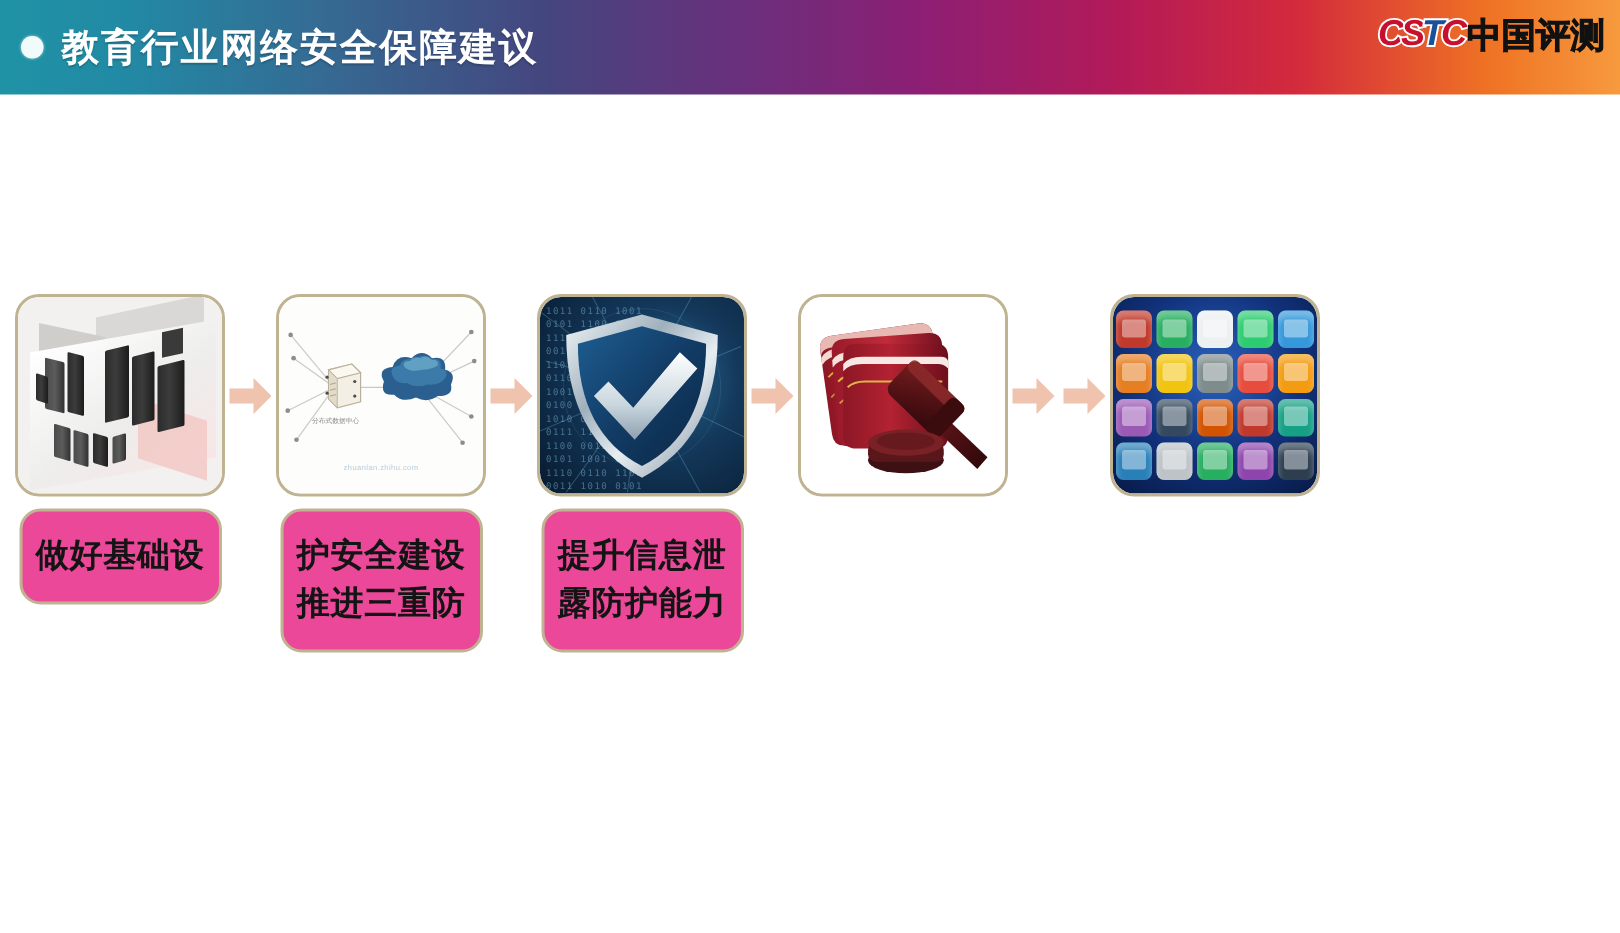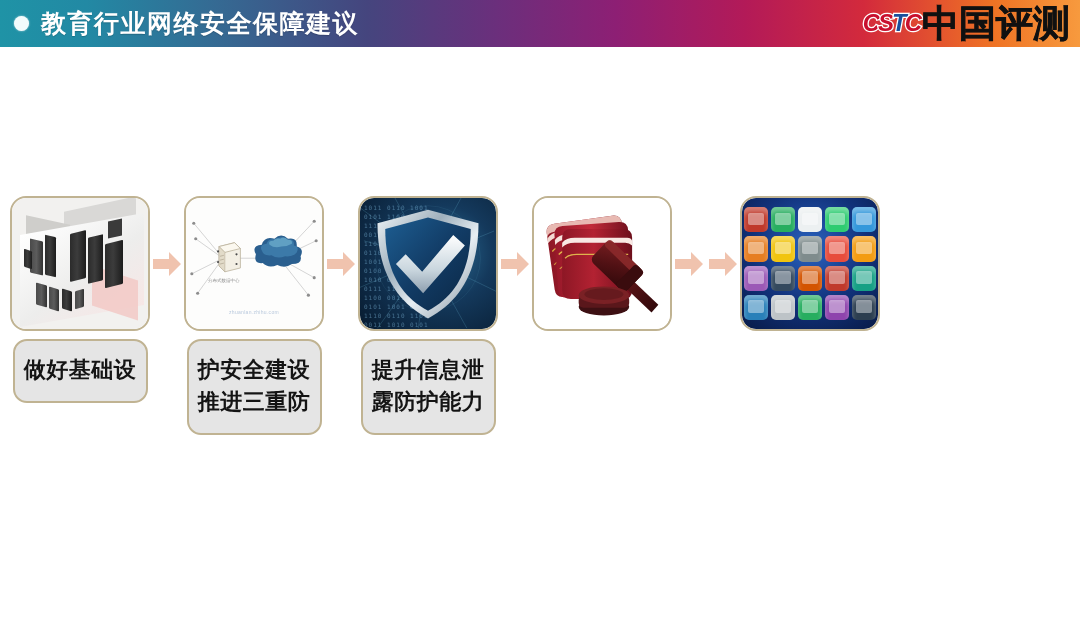--- a/index.html
+++ b/index.html
@@ -17,21 +17,21 @@
     width: 1080px;
     height: 622px;
     background: #ffffff;
   }
 
   
   #header {
     position: absolute;
     left: 0; top: 0;
     width: 1080px;
-    height: 47px;
+    height: 63px;
     background: linear-gradient(to right,
       #1f93a6 0%,
       #2289a4 8%,
       #356a93 20%,
       #45457e 34%,
       #6b2f7c 46%,
       #8d1f74 57%,
       #b31a58 69%,
       #d32a3c 80%,
       #ef7324 92%,
@@ -78,21 +78,21 @@
     line-height: 1;
     -webkit-text-stroke: 2.5px #ffffff;
     paint-order: stroke fill;
   }
   #logo-cstc .c1 { color: #c8102e; }
   #logo-cstc .s1 { color: #c8102e; }
   #logo-cstc .t1 { color: #1a4f9c; }
   #logo-cstc .c2 { color: #c8102e; }
 
   #logo-cn {
-    font-size: 37px;
+    font-size: 23px;
     font-weight: bold;
     color: #111111;
     line-height: 1;
     margin-left: 2px;
     letter-spacing: 0px;
     -webkit-text-stroke: 0.6px #111111;
   }
 
   
   #flow {
@@ -128,21 +128,21 @@
     border-radius: 14px;
     overflow: hidden;
   }
 
   
   .text-frame {
     margin-top: 8px;
     width: 135px;
     border: 2px solid #c0b392;
     border-radius: 14px;
-    background: #e5e5e5;
+    background: #ec4899;
     padding: 13px 6px 15px 6px;
     text-align: center;
   }
   .text-frame.three-line { padding: 12px 6px 14px 6px; }
 
   .text-frame .line {
     display: block;
     font-size: 22px;
     font-weight: bold;
     color: #141414;

